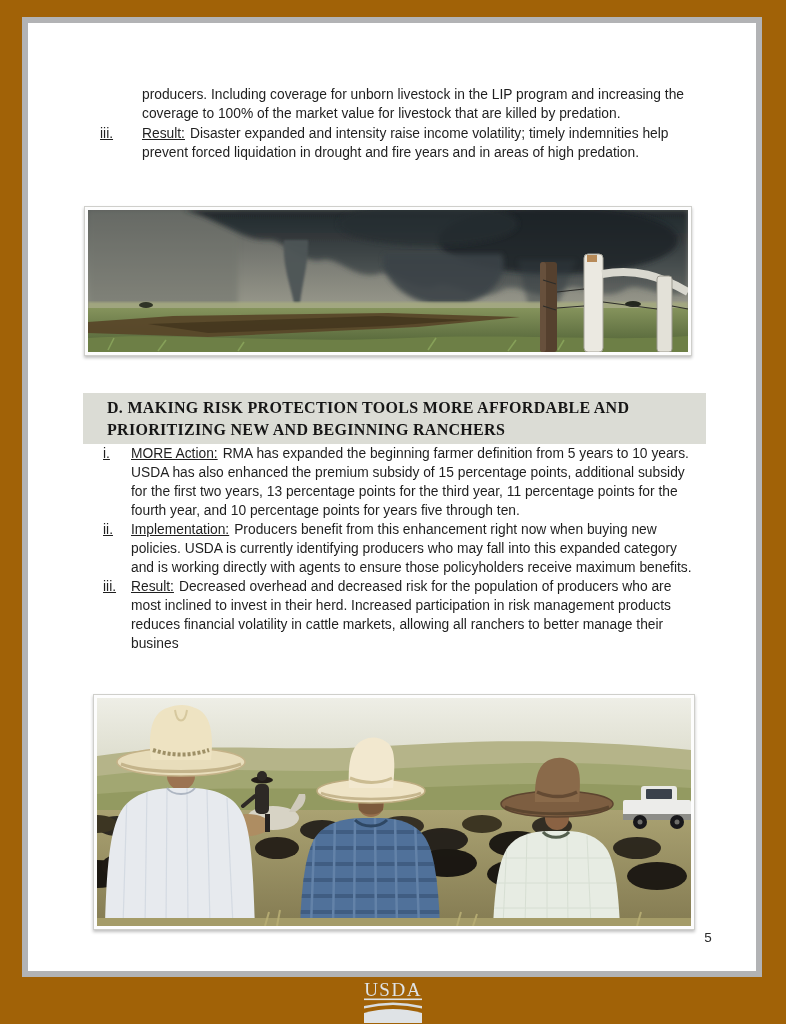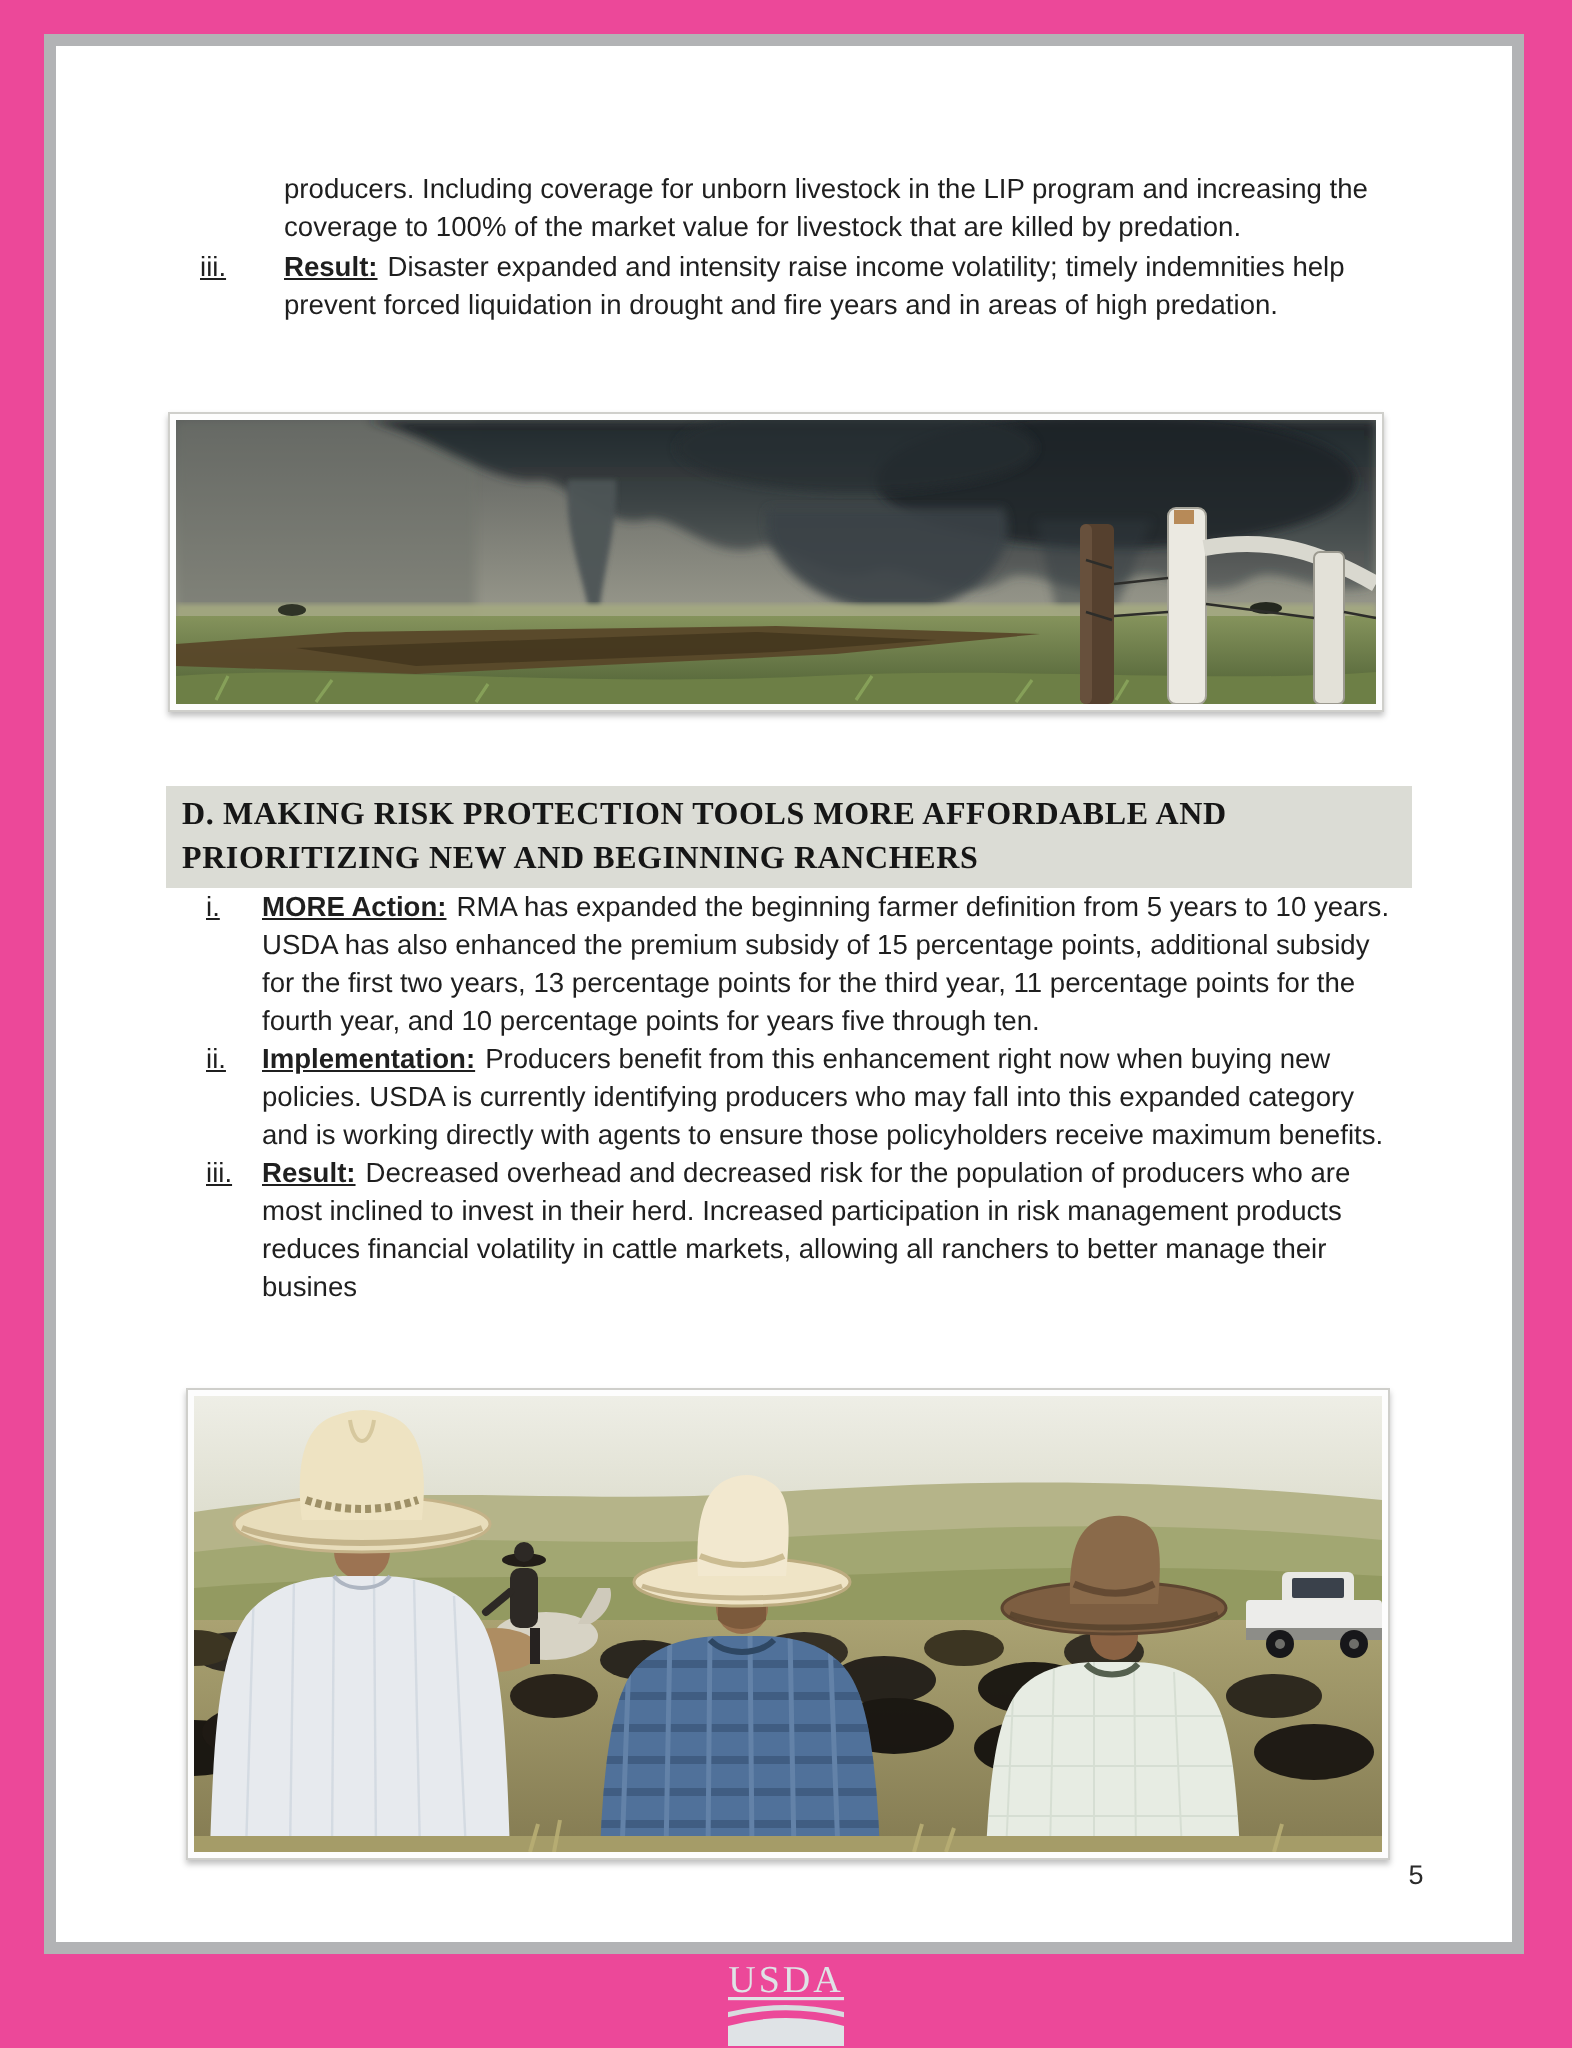--- a/index.html
+++ b/index.html
@@ -1,30 +1,30 @@
 <!DOCTYPE html>
 <html><head>
 <meta charset="utf-8">
 <style>
   html,body{margin:0;padding:0;}
   body{font-family:"Liberation Sans",sans-serif;background:#0e1823;}
-  .canvas{position:relative;width:786px;height:1024px;background:#ec4899;overflow:hidden;}
+  .canvas{position:relative;width:786px;height:1024px;background:#a16207;overflow:hidden;}
   .paper{position:absolute;left:22px;top:17px;width:728px;height:948px;background:#ffffff;
          border:6px solid #b2b3b5;}
   
   .intro{position:absolute;left:72px;top:62px;width:605px;font-size:13.8px;line-height:19.4px;color:#1f1f1f;}
   .intro .cont-par{margin:0 0 0 42px;}
   .li{display:flex;}
   .li .marker{flex:0 0 auto;text-decoration:underline;}
   .intro .marker{width:42px;}
-  .lbl{font-weight:bold;text-decoration:underline;margin-right:5px;}
+  .lbl{font-weight:normal;text-decoration:underline;margin-right:5px;}
   .heading{position:absolute;left:55px;top:370px;width:607px;padding:4px 8px;background:#dbdcd5;
            font-family:"Liberation Serif",serif;font-weight:bold;font-size:16px;line-height:21.5px;
            color:#161616;letter-spacing:0.3px;overflow:hidden;}
-  .heading div{white-space:nowrap;}
+  .heading div{white-space:nowrap;margin-left:16px;}
   .list-d{position:absolute;left:75px;top:421px;width:600px;font-size:13.8px;line-height:19px;color:#1f1f1f;}
   .list-d .marker{width:28px;}
   
   .photo-frame{position:absolute;background:#fdfdfd;border:1px solid #cfcfcb;padding:3px;
                box-shadow:0 2px 3px rgba(0,0,0,0.25);}
   .photo-frame svg{display:block;}
   .fig-tornado{left:56px;top:183px;}
   .fig-ranchers{left:65px;top:671px;}
   
   .page-num{position:absolute;left:660px;top:907px;width:40px;text-align:center;

